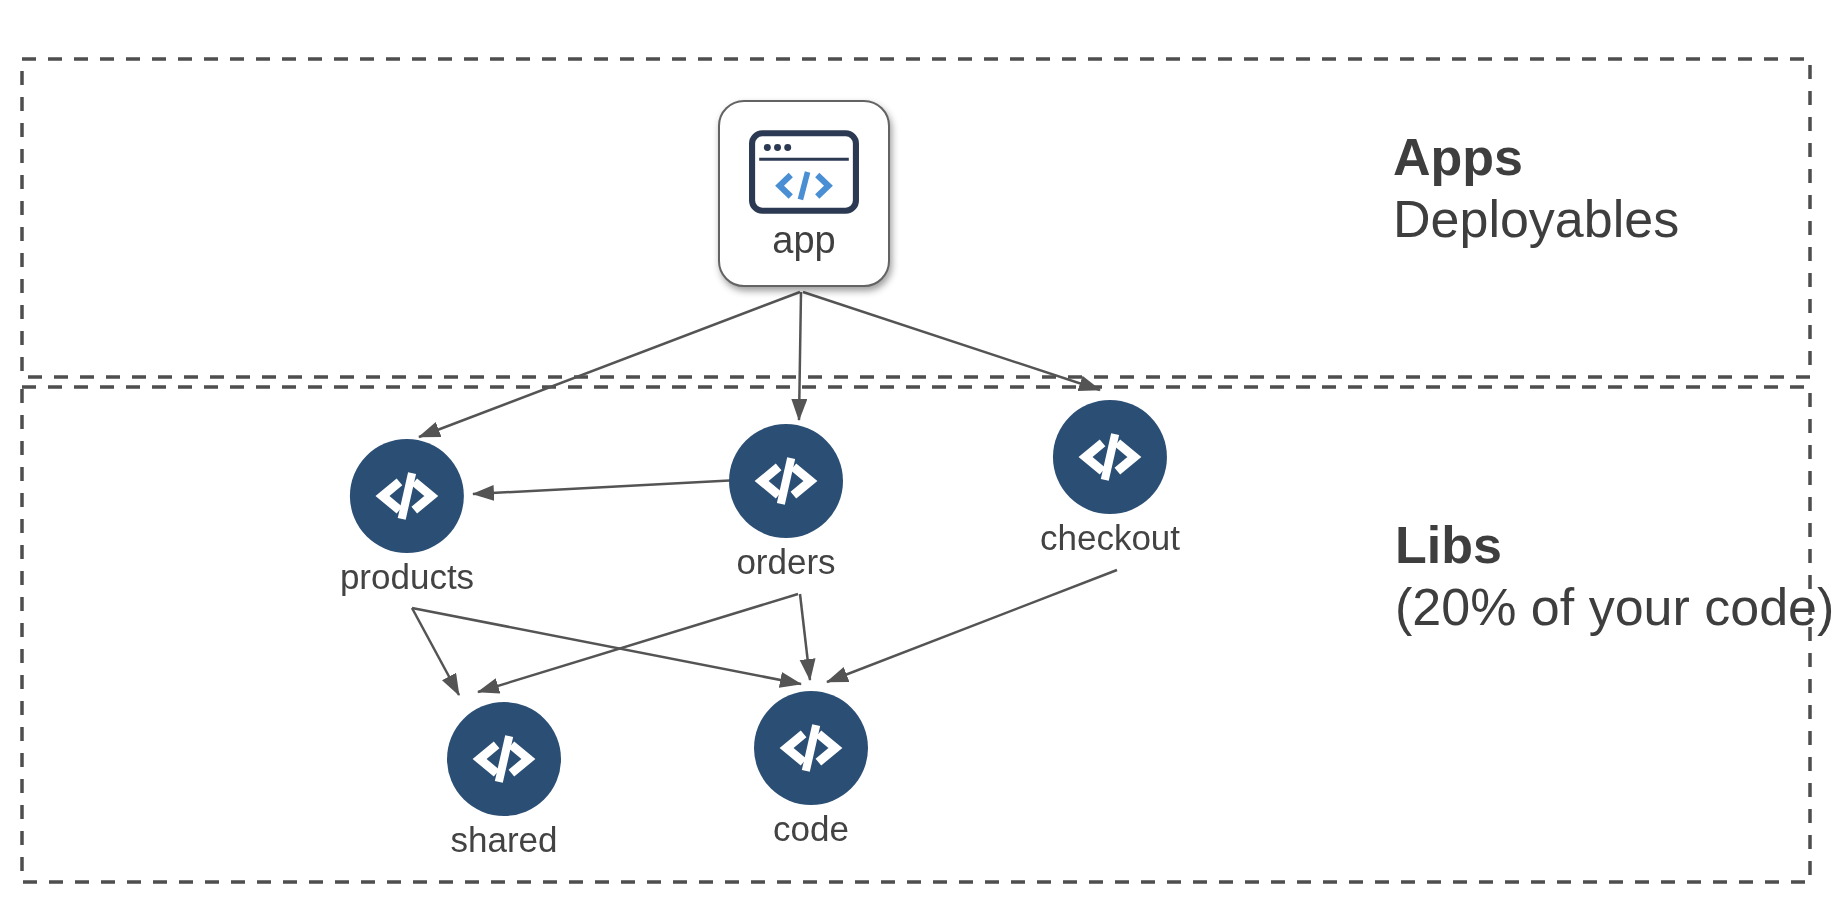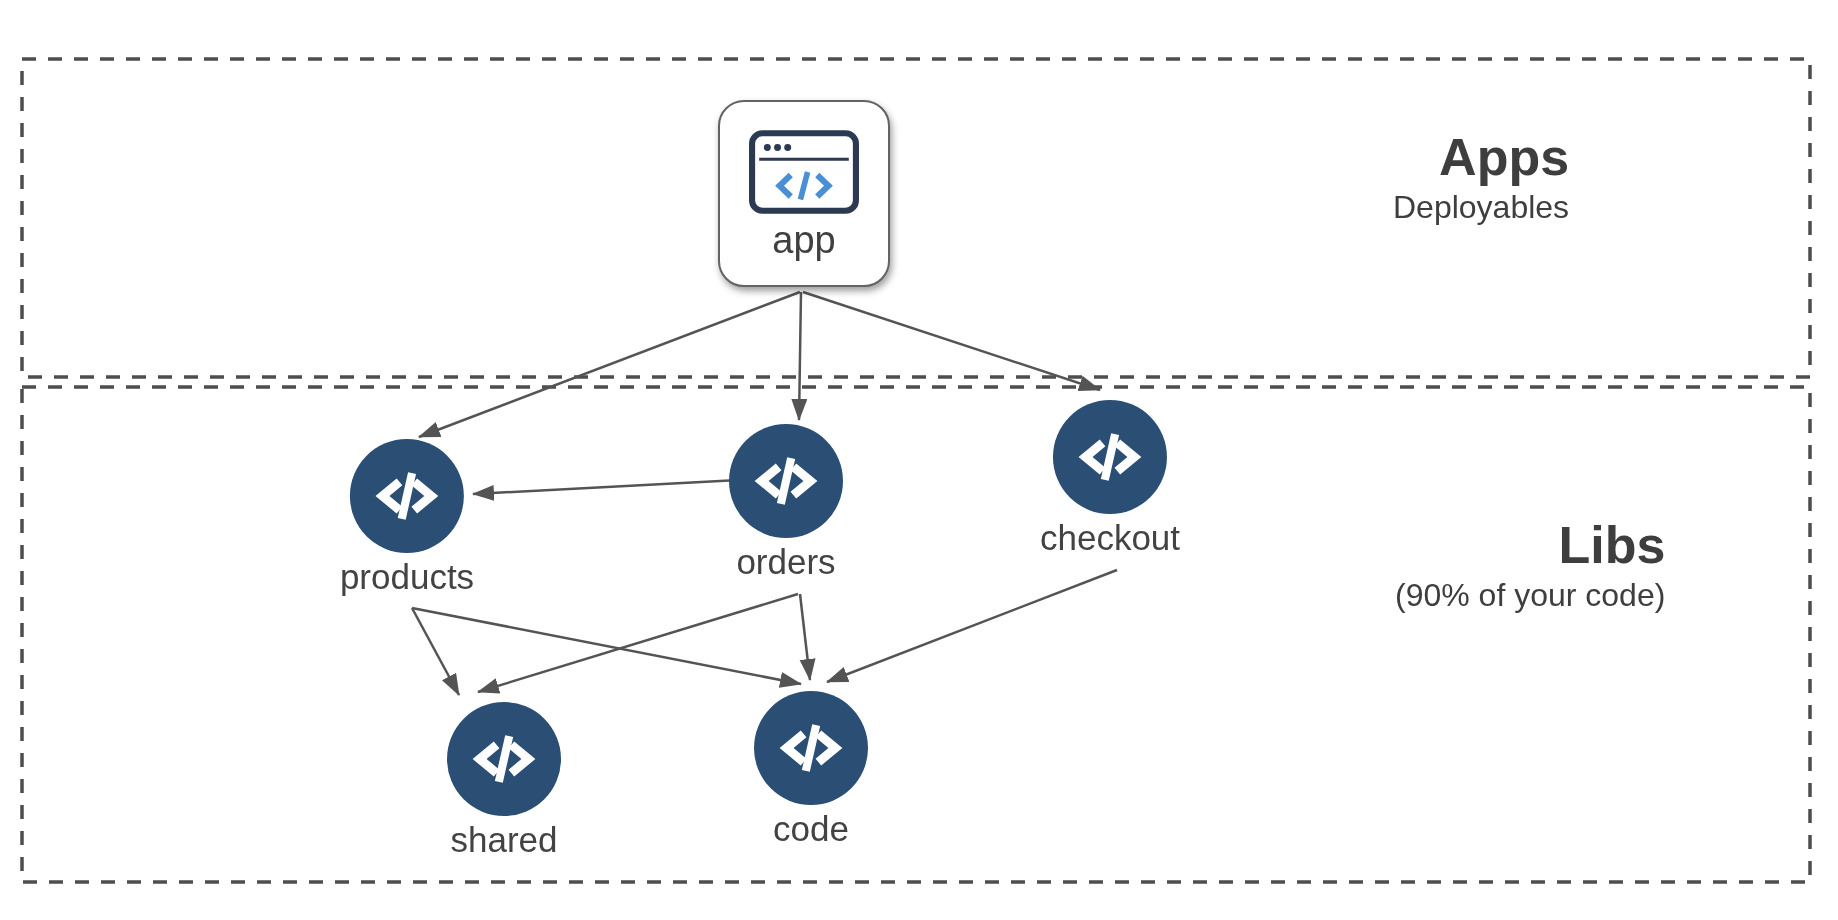--- a/index.html
+++ b/index.html
@@ -63,23 +63,23 @@
     box-sizing: border-box;
   }
   .app-node svg.browser { width: 112px; height: 86px; }
   .app-label {
     font-size: 38px;
     color: #3f3f3f;
     line-height: 1;
     margin-top: 2px;
   }
   
-  .group-label { position: absolute; color: #3e3e3e; text-align: right; }
+  .group-label { position: absolute; color: #3e3e3e; }
   .group-title { font-weight: bold; font-size: 52px; line-height: 1.15; }
-  .group-sub   { font-size: 32px; line-height: 1.2; }
+  .group-sub   { font-size: 52px; line-height: 1.2; }
 </style>
 </head>
 <body>
 
 <div id="canvas">
 
   <svg class="layer" width="1838" height="920" viewBox="0 0 1838 920">
     <defs>
       <marker id="arrow" markerUnits="userSpaceOnUse" markerWidth="24" markerHeight="18" refX="21" refY="8" orient="auto">
         <path d="M0,0 L22,8 L0,16 Z" fill="#545454"></path>
@@ -169,16 +169,16 @@
     <div class="lib-label">code</div>
   </div>
 
   <div class="group-label" style="left:1393px; top:128px;">
     <div class="group-title">Apps</div>
     <div class="group-sub">Deployables</div>
   </div>
 
   <div class="group-label" style="left:1395px; top:516px;">
     <div class="group-title">Libs</div>
-    <div class="group-sub">(90% of your code)</div>
+    <div class="group-sub">(20% of your code)</div>
   </div>
 
 </div>
 
 </body></html>

